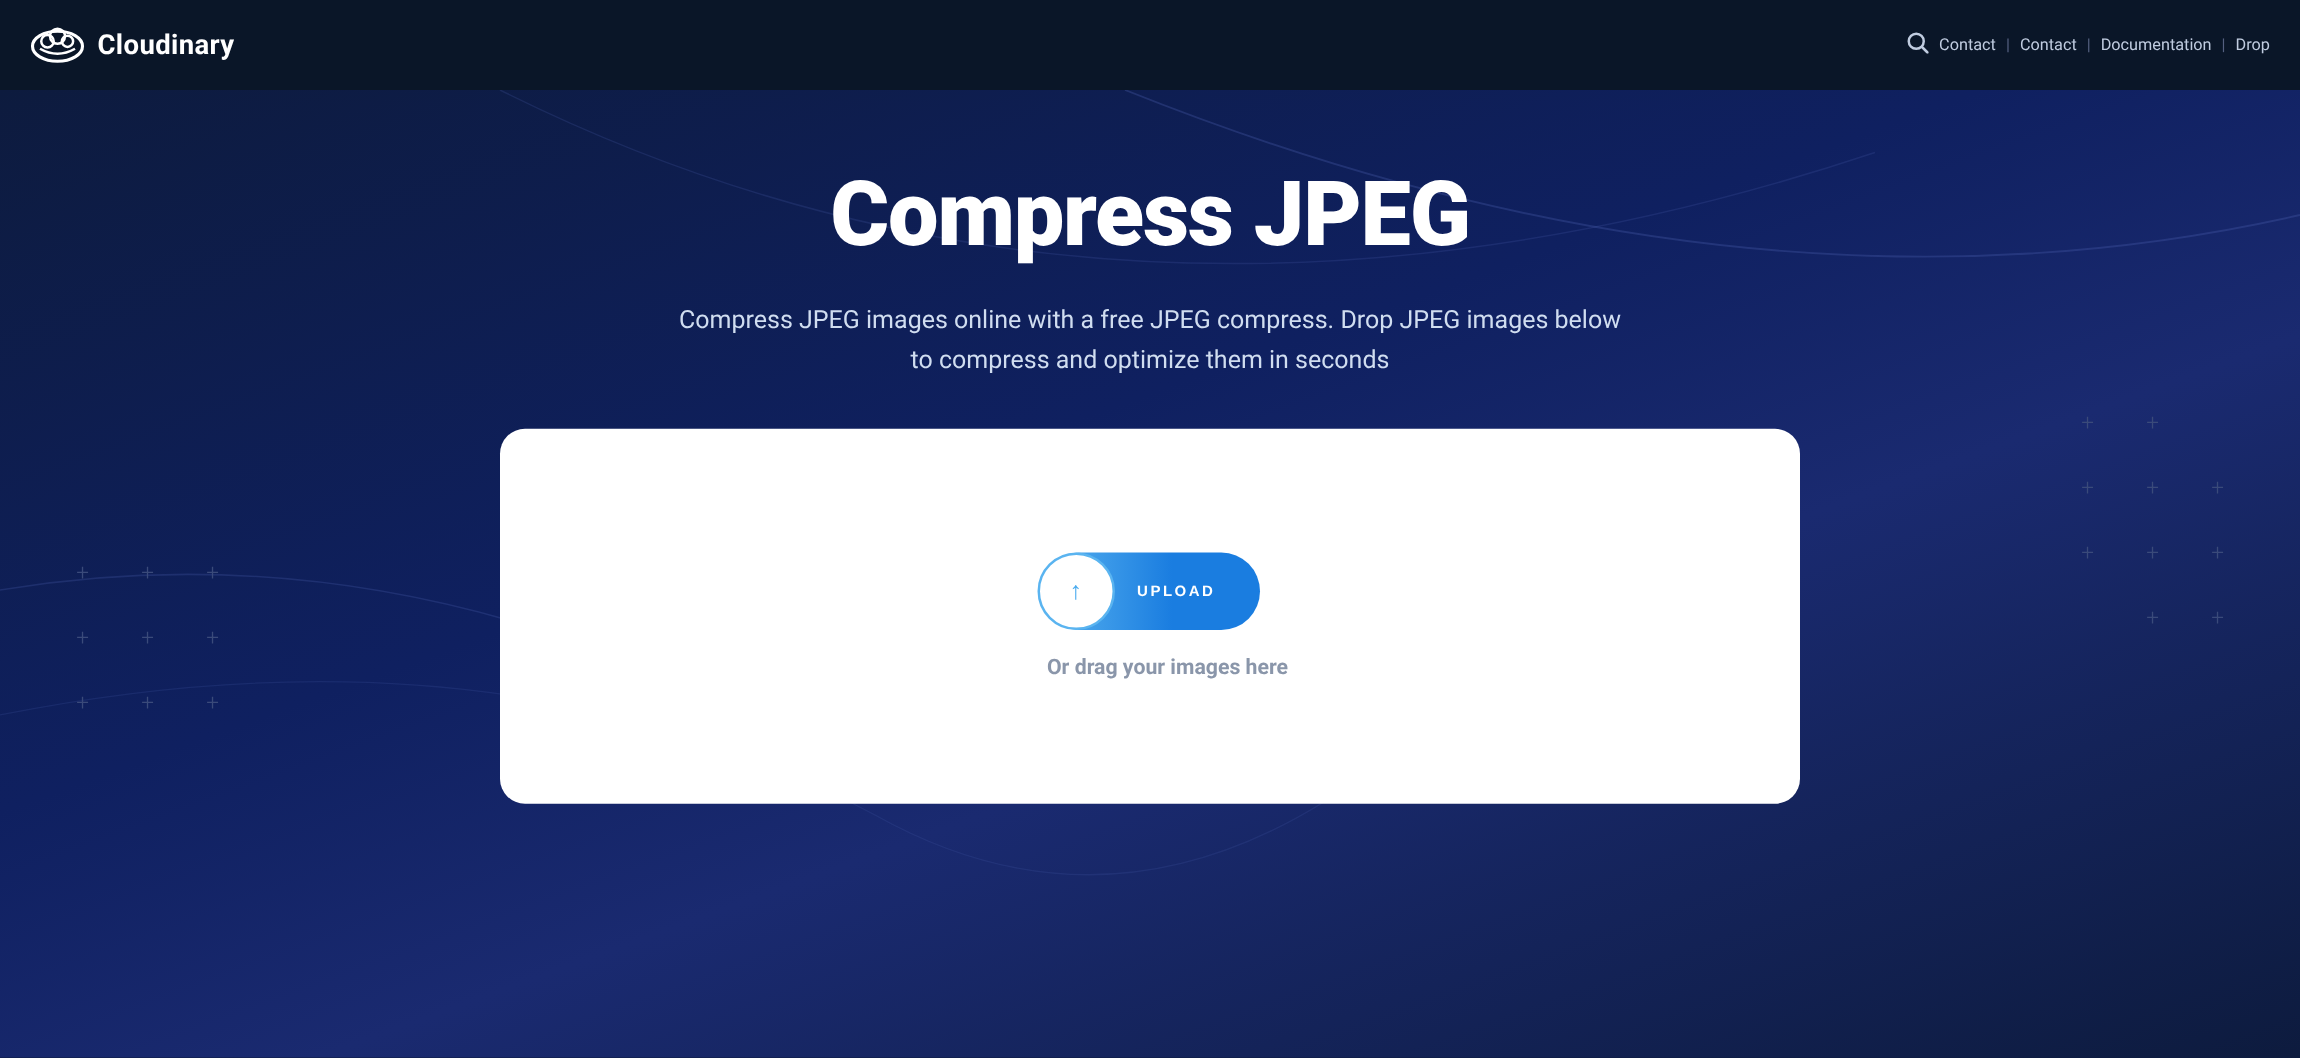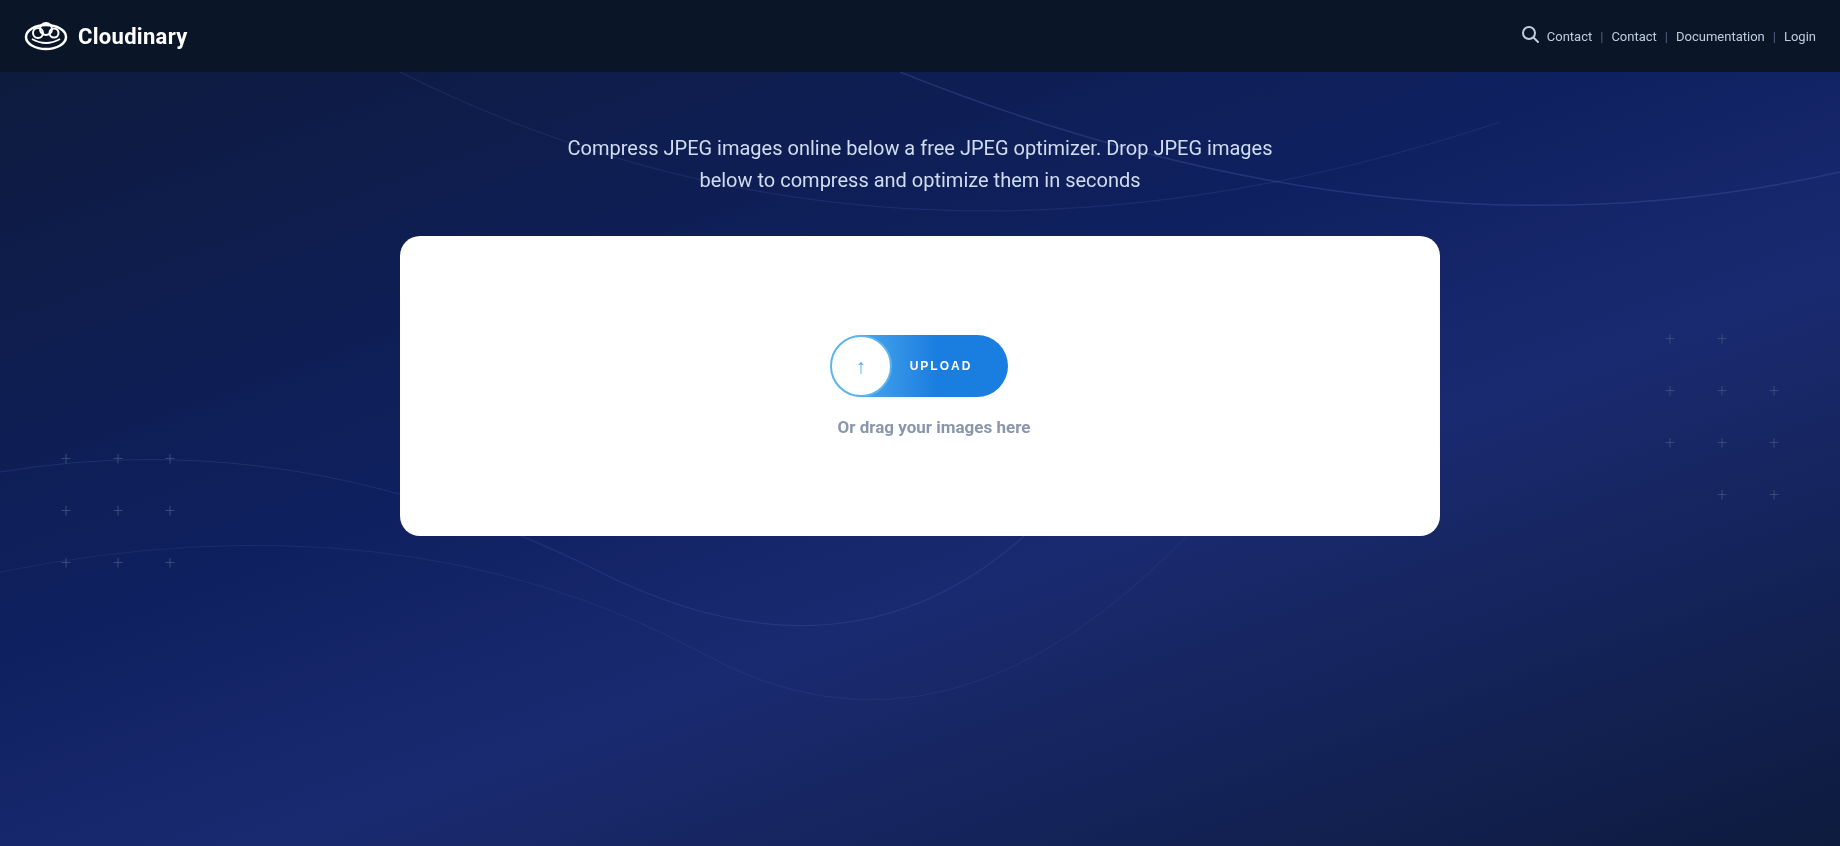--- a/index.html
+++ b/index.html
@@ -292,21 +292,21 @@
         <line x1="13" y1="13" x2="17" y2="17" stroke="#c0cce0" stroke-width="2" stroke-linecap="round"></line>
       </svg>
     </button>
     <div class="navbar-right-links">
       <a href="#">Contact</a>
       <span>|</span>
       <a href="#">Contact</a>
       <span>|</span>
       <a href="#">Documentation</a>
       <span>|</span>
-      <a href="#">Login</a>
+      <a href="#">Drop</a>
     </div>
   </div>
 </nav>
 
 <section class="hero">
 
   <svg class="hero-curves" viewBox="0 0 1840 774" preserveAspectRatio="none" xmlns="http://www.w3.org/2000/svg">
 
     <path d="M 900 0 Q 1400 200 1840 100" stroke="rgba(80,100,180,0.3)" stroke-width="1.5" fill="none"></path>
     <path d="M 400 0 Q 900 250 1500 50" stroke="rgba(80,100,180,0.2)" stroke-width="1.2" fill="none"></path>
@@ -336,21 +336,22 @@
     <span>+</span>
     <span>+</span>
     <span>+</span>
     <span>+</span>
     <span>+</span>
     <span>+</span>
     <span>+</span>
   </div>
 
   <div class="hero-content">
-    <p class="hero-subtitle">Compress JPEG images online below a free JPEG optimizer. Drop JPEG images below to compress and optimize them in seconds</p>
+    <h1 class="hero-title">Compress JPEG</h1>
+    <p class="hero-subtitle">Compress JPEG images online with a free JPEG compress. Drop JPEG images below to compress and optimize them in seconds</p>
   </div>
 
   <div class="upload-card-wrapper">
     <div class="upload-card">
       <div class="upload-button-row">
         <button class="upload-btn">
           <div class="upload-btn-circle">
             <span class="upload-arrow">↑</span>
           </div>
           <span class="upload-btn-text">UPLOAD</span>

